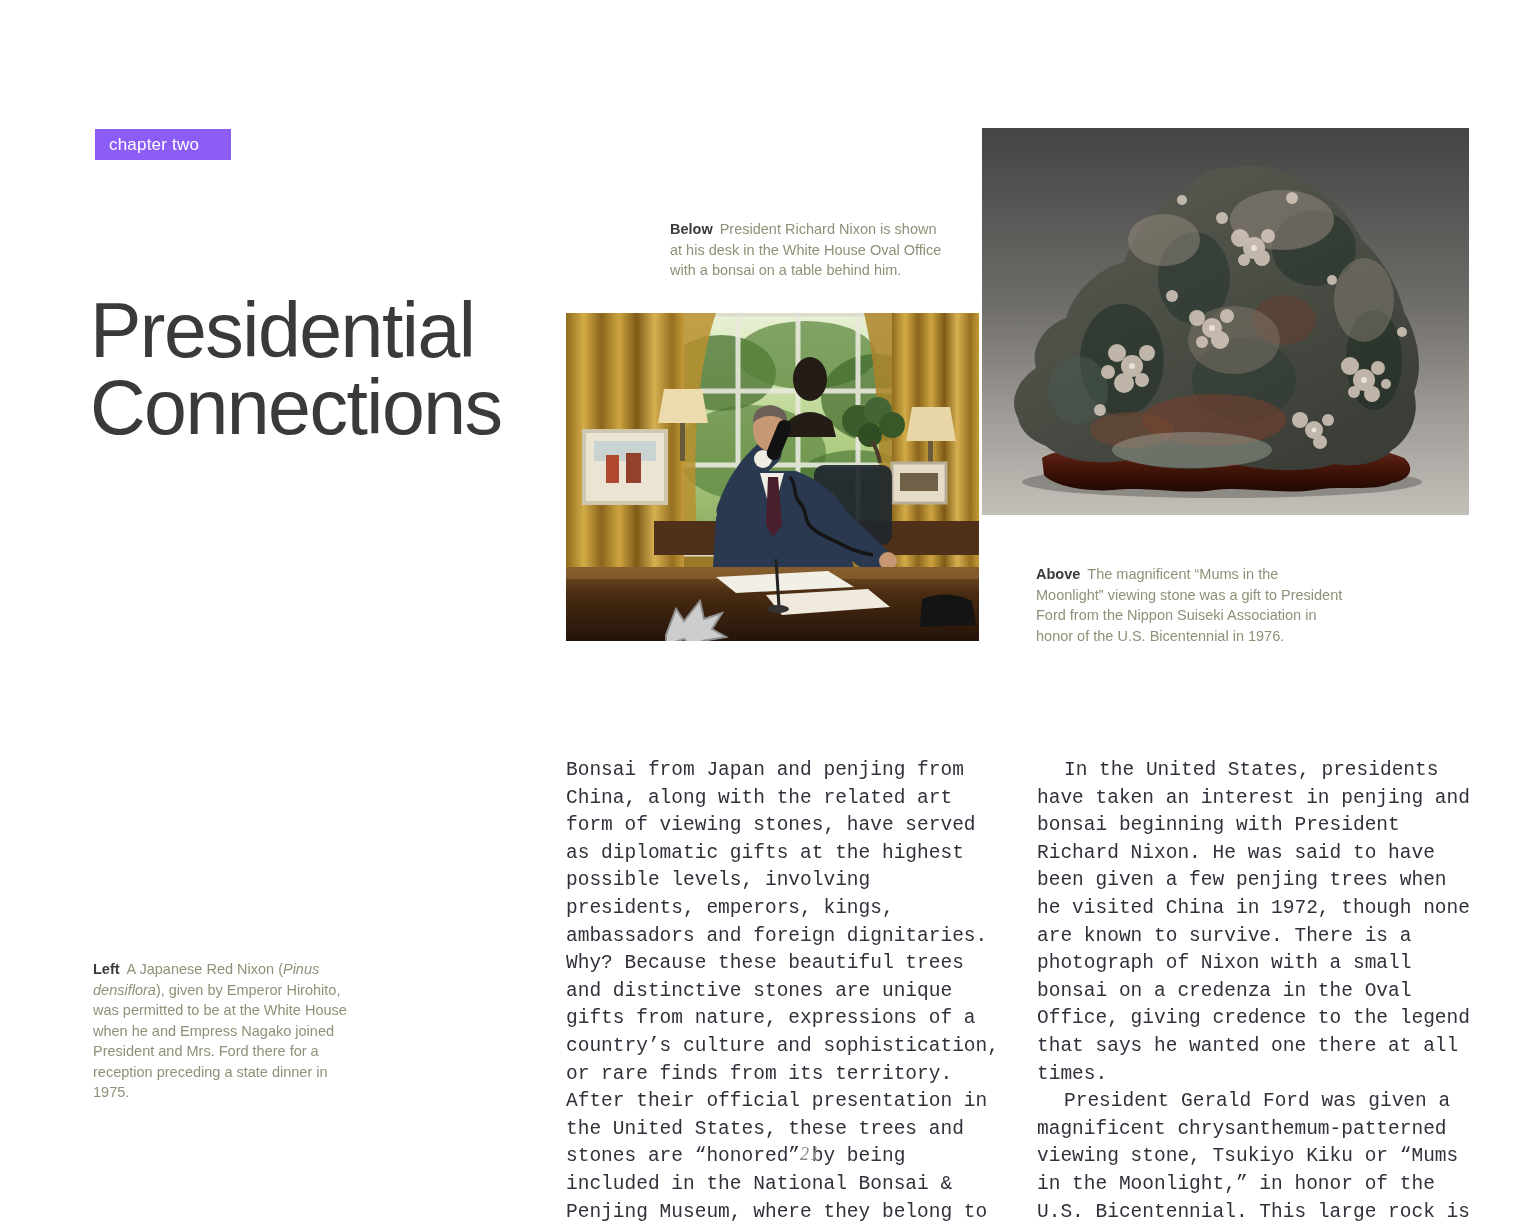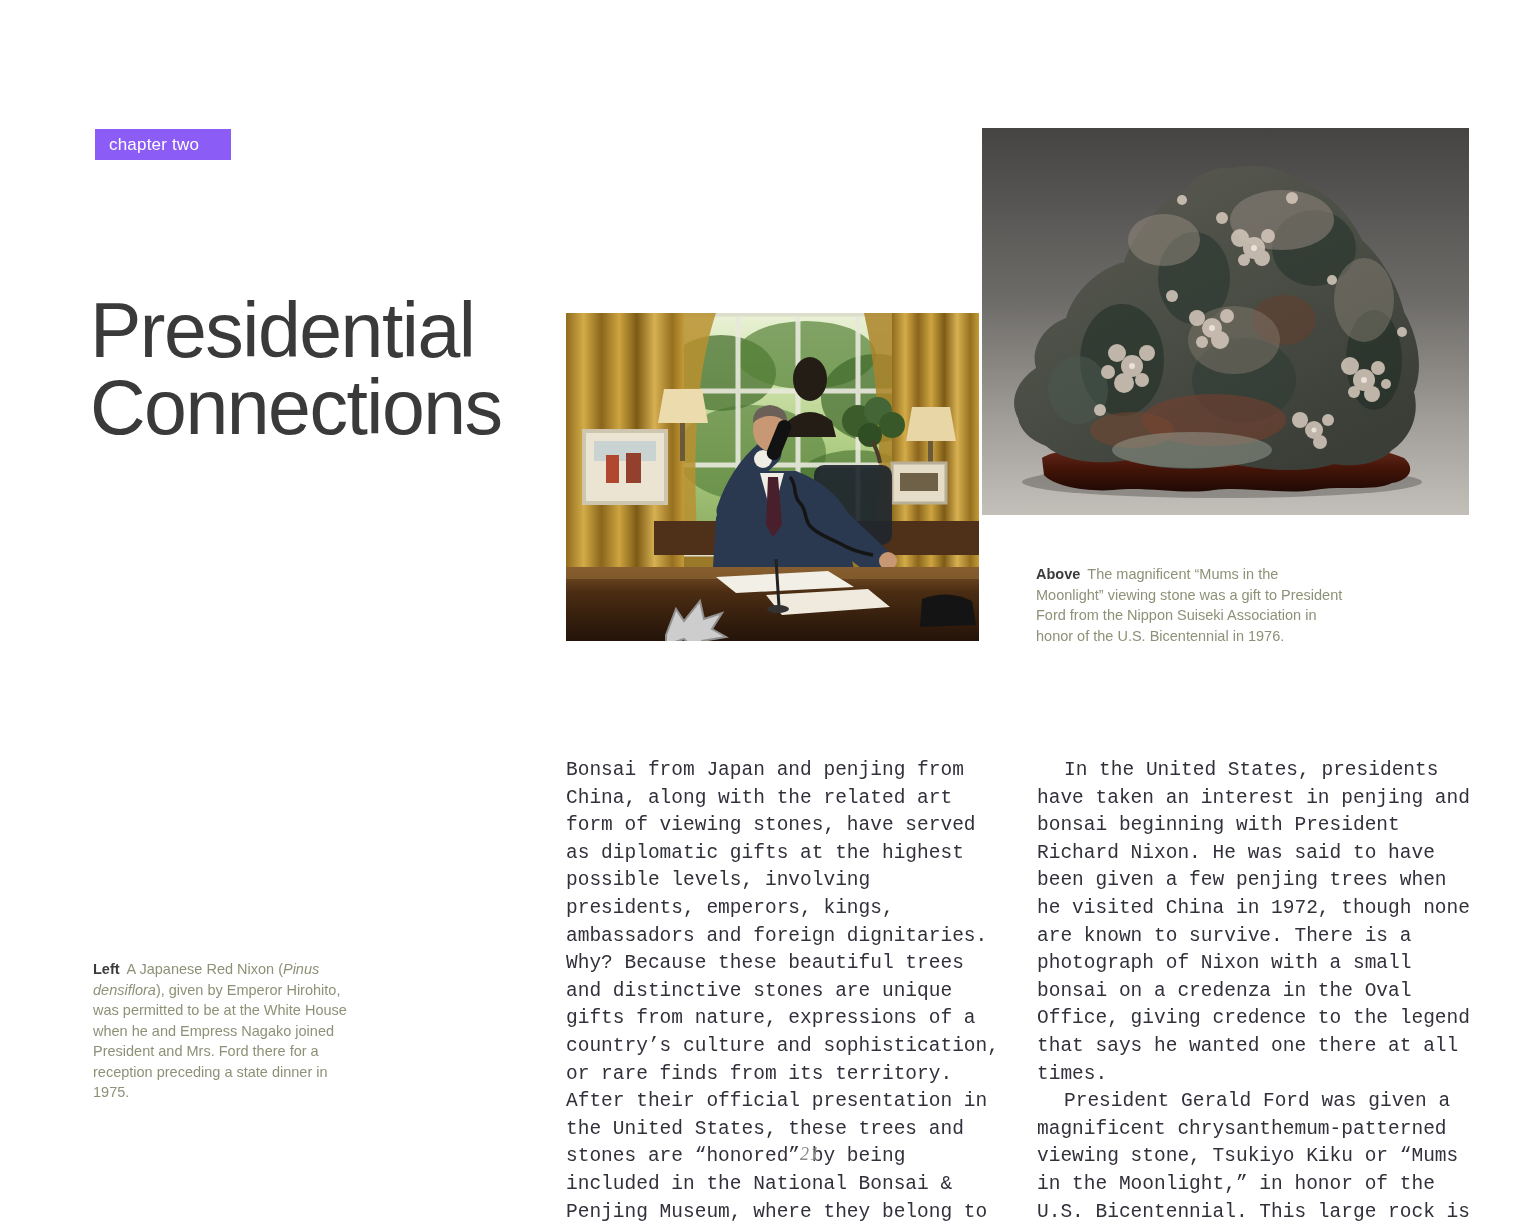--- a/index.html
+++ b/index.html
@@ -56,20 +56,23 @@
 
   <div class="chapter-badge">
     <span>chapter two</span>
   </div>
 
   <h1 class="title">
     <span class="tl">Presidential</span>
     <span class="tl">Connections</span>
   </h1>
 
+  <div class="caption caption-below">
+    <span class="cap-label">Below</span><span class="cap-text">President Richard Nixon is shown at his desk in the White House Oval Office with a bonsai on a table behind him.</span>
+  </div>
 
   <figure class="photo photo-nixon">
     <svg width="413" height="328" viewBox="0 0 413 328" xmlns="http://www.w3.org/2000/svg">
       <defs>
         <linearGradient id="winGrad" x1="0" y1="0" x2="0" y2="1">
           <stop offset="0" stop-color="#eaf2d6"></stop>
             <stop offset="0.5" stop-color="#b6d28a"></stop>
             <stop offset="1" stop-color="#85a85c"></stop>
         </linearGradient>
         <linearGradient id="curtGrad" x1="0" y1="0" x2="1" y2="0">

